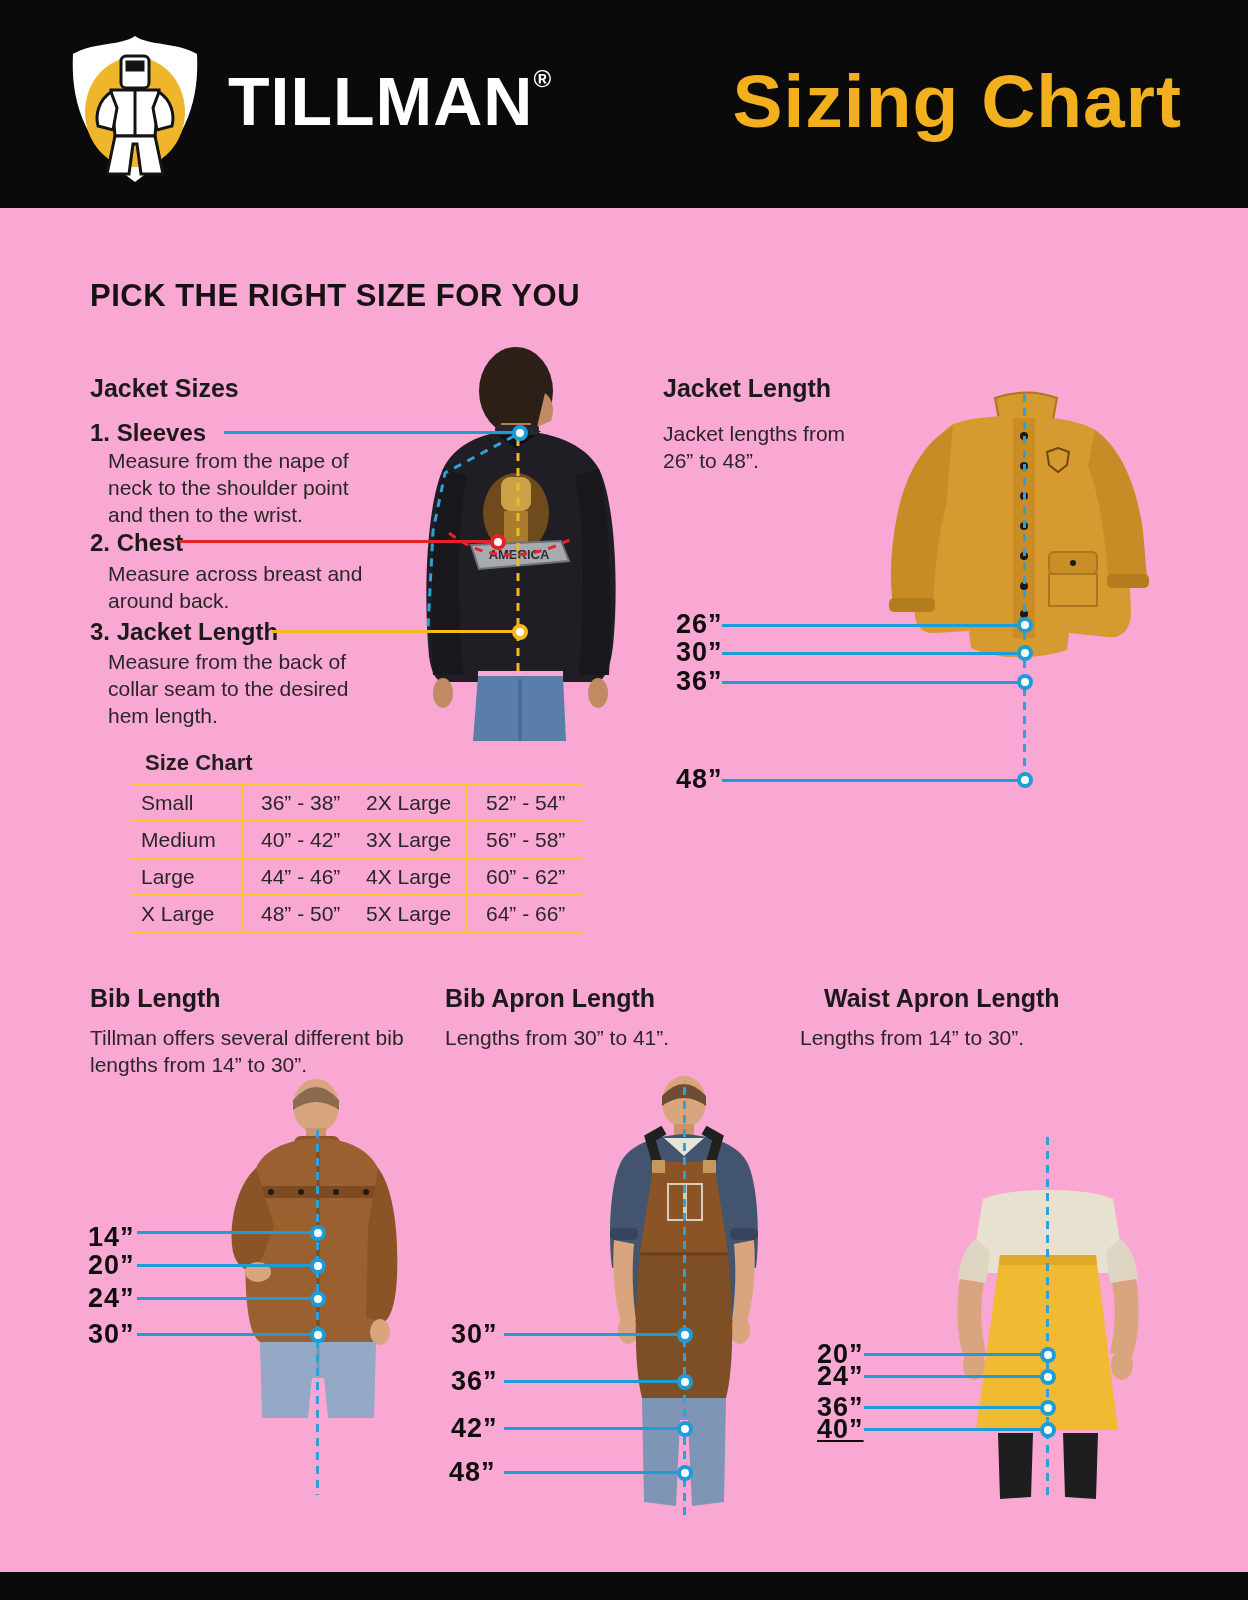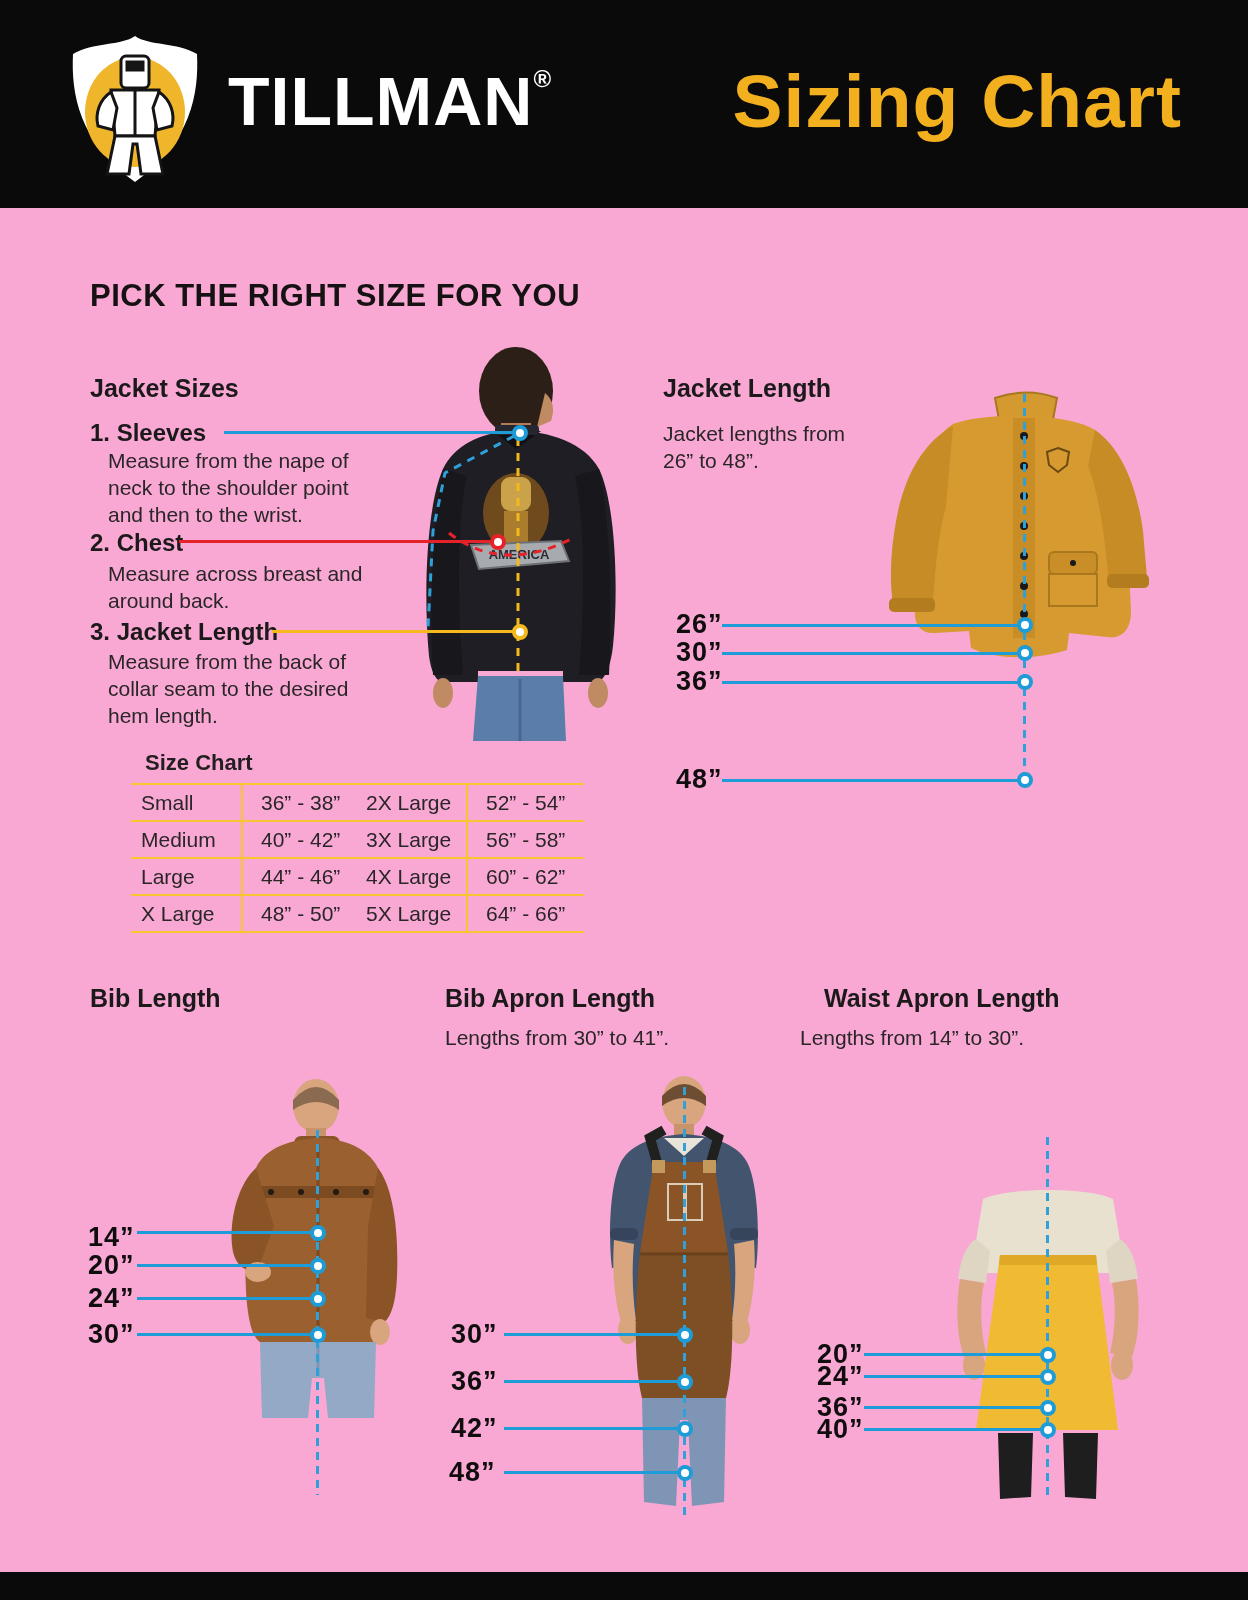--- a/index.html
+++ b/index.html
@@ -176,20 +176,21 @@
       <td class="c2">60” - 62”</td>
         </tr>
     <tr>
       <td class="c1">5X Large</td>
       <td class="c2">64” - 66”</td>
         </tr>
   </tbody>
     </table>
 
   <div class="h2" style="left:90px;top:984px;">Bib Length</div>
+  <div class="p" style="left:90px;top:1024px;width:356px;">Tillman offers several different bib lengths from 14” to 30”.</div>
   <div class="h2" style="left:445px;top:984px;">Bib Apron Length</div>
   <div class="p" style="left:445px;top:1024px;width:300px;">Lengths from 30” to 41”.</div>
   <div class="h2" style="left:800px;top:984px;margin-left:24px;">Waist Apron Length</div>
   <div class="p" style="left:800px;top:1024px;width:300px;">Lengths from 14” to 30”.</div>
 
   <svg class="fig" style="left:216px;top:1076px;" width="205" height="345" viewBox="0 0 205 345">
     <ellipse cx="100" cy="30" rx="23" ry="27" fill="#d8a57e"></ellipse>
     <path d="M77 24 Q100 -2 123 24 L123 34 Q100 18 77 34 Z" fill="#8a6b4f"></path>
     <rect x="90" y="52" width="20" height="13" fill="#c9946c"></rect>
     <rect x="78" y="60" width="46" height="15" rx="7" fill="#8a5426"></rect>
@@ -268,21 +269,21 @@
     <ellipse cx="194" cy="182" rx="11" ry="15" fill="#d8a57e"></ellipse>
     <path d="M72 72 L168 72 L190 247 L48 247 Z" fill="#f0ba33"></path>
     <path d="M72 72 L168 72 L169 82 L71 82 Z" fill="#dfa826"></path>
     <path d="M70 250 L105 250 L103 314 L72 316 Z" fill="#1e1e1e"></path>
     <path d="M135 250 L170 250 L168 316 L137 314 Z" fill="#1e1e1e"></path>
   </svg>
   <div class="vd" style="left:1046px;top:1137px;height:363px;"></div>
   <div class="ml" style="left:817px;top:1339px;">20”</div>
   <div class="ml" style="left:817px;top:1361px;">24”</div>
   <div class="ml" style="left:817px;top:1392px;">36”</div>
-  <div class="ml" style="left:817px;top:1414px;">40”</div>
+  <div class="ml" style="left:817px;top:1414px;text-decoration:underline;">40”</div>
   <div class="ln" style="left:864px;top:1353px;width:177px;"></div>
   <div class="ln" style="left:864px;top:1375px;width:177px;"></div>
   <div class="ln" style="left:864px;top:1406px;width:177px;"></div>
   <div class="ln" style="left:864px;top:1428px;width:177px;"></div>
   <div class="ring" style="left:1040px;top:1347px;"></div>
   <div class="ring" style="left:1040px;top:1369px;"></div>
   <div class="ring" style="left:1040px;top:1400px;"></div>
   <div class="ring" style="left:1040px;top:1422px;"></div>
 
   <div class="footer"></div>

